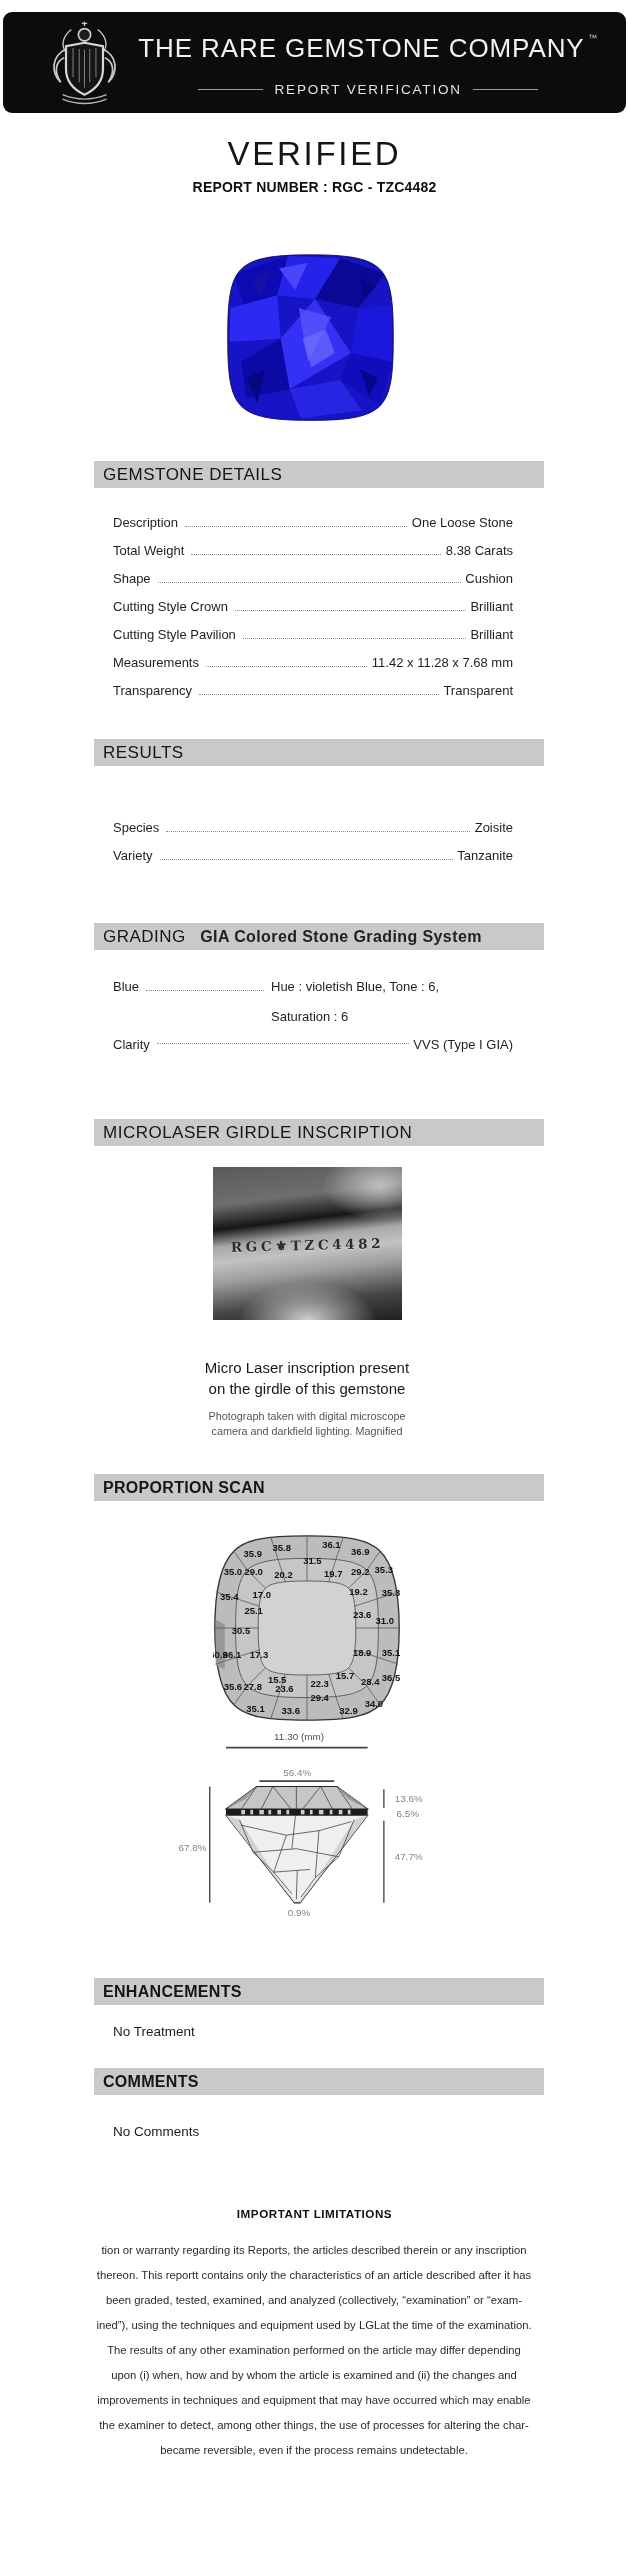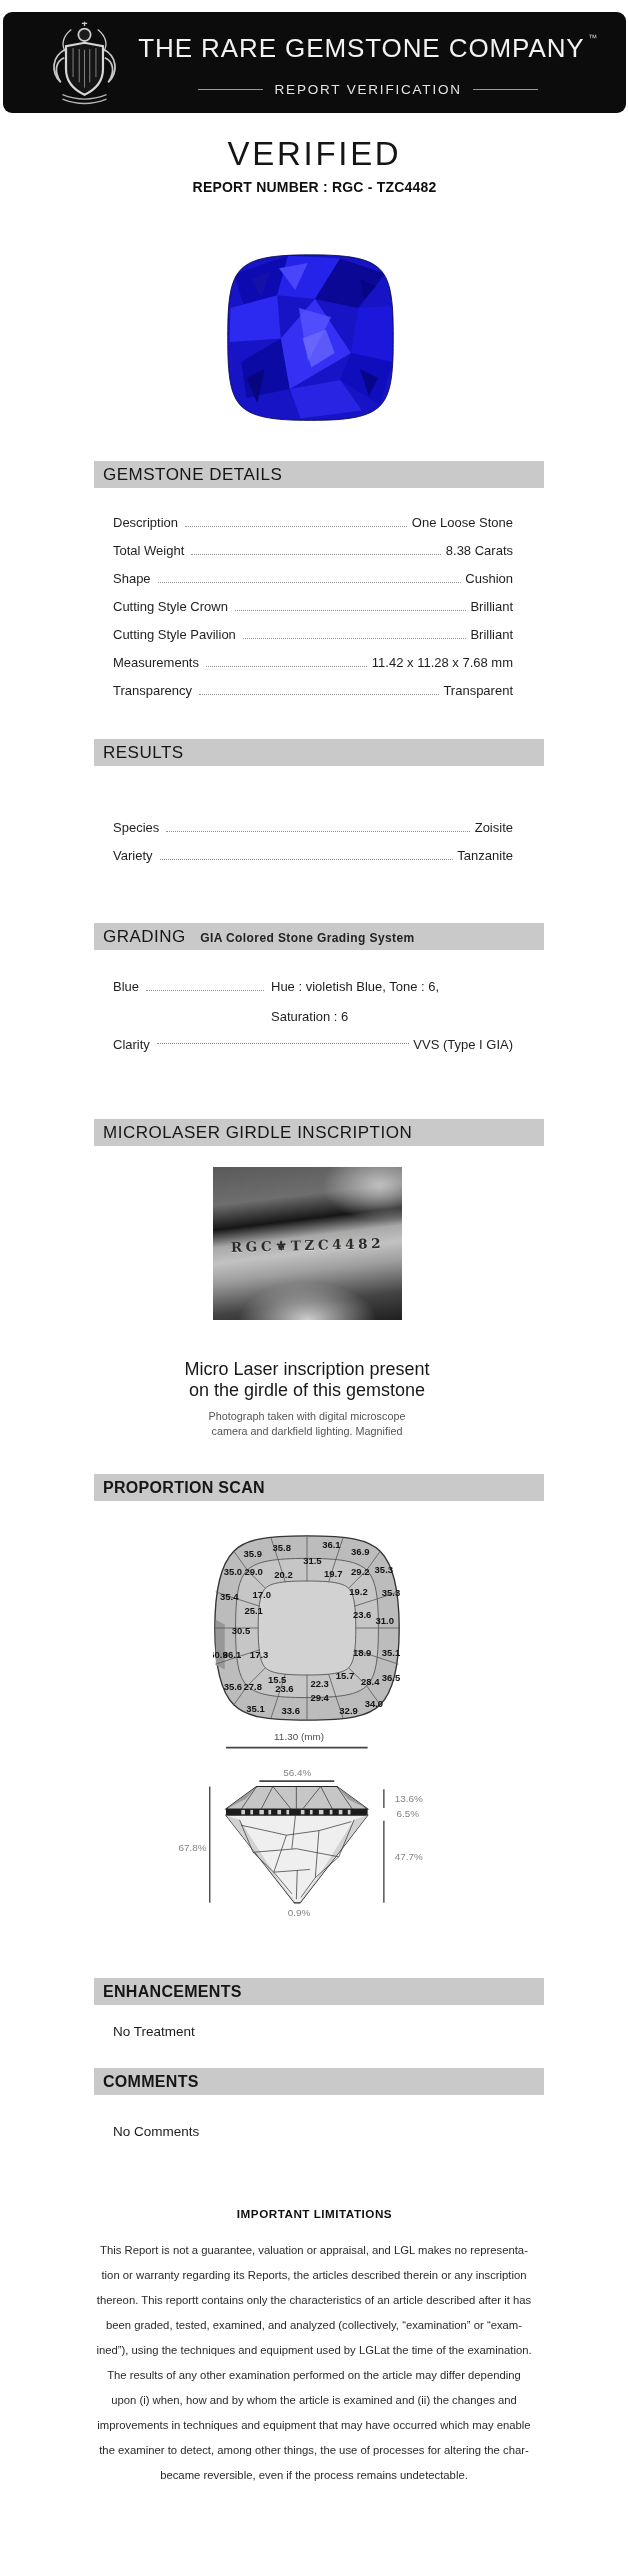--- a/index.html
+++ b/index.html
@@ -16,21 +16,21 @@
   .hdr-sub .dash{display:inline-block;width:65px;border-top:1.8px solid #9a9a9a;vertical-align:3.6px;margin:0 11.7px;}
   
   .verified{position:absolute;top:127px;left:0;width:100%;text-align:center;font-size:33px;
             letter-spacing:2.7px;color:#151515;}
   .repnum{position:absolute;top:171px;left:0;width:100%;text-align:center;font-size:14px;
           font-weight:bold;color:#0f0f0f;letter-spacing:0.2px;}
   
   .bar{position:absolute;left:94px;width:450px;height:27px;background:#c9c9c9;color:#161616;
        font-size:17px;line-height:27px;padding-left:9px;box-sizing:border-box;letter-spacing:0.5px;white-space:nowrap;}
   .bar.bold{font-weight:bold;font-size:16px;letter-spacing:0.3px;}
-  .bar .bar-sub{font-weight:bold;font-size:12px;margin-left:14.4px;letter-spacing:0.4px;color:#222;}
+  .bar .bar-sub{font-weight:bold;font-size:16px;margin-left:14.4px;letter-spacing:0.4px;color:#222;}
   
   .kvtable{position:absolute;left:113px;width:400px;}
   .kvrow{display:flex;height:28px;align-items:flex-end;font-size:13px;color:#1f1f1f;
          padding-bottom:4.5px;box-sizing:border-box;}
   .dots{flex:1;border-bottom:1.8px dotted #8f8f8f;margin:0 4.5px 2.7px 7.2px;min-width:18px;}
   .val{white-space:nowrap;}
   .plain{position:absolute;font-size:13.5px;color:#1c1c1c;white-space:nowrap;}
   
   .color-row{position:absolute;left:113px;top:971px;width:155px;display:flex;align-items:flex-end;
              font-size:13px;color:#1f1f1f;}
@@ -40,21 +40,21 @@
   
   .girdle-photo{position:absolute;left:213px;top:1159px;width:189px;height:153px;overflow:hidden;
     background:
       radial-gradient(ellipse 81px 50px at 88% 12%,rgba(200,200,200,.9) 0%,rgba(200,200,200,0) 70%),
       radial-gradient(ellipse 99px 54px at 50% 100%,rgba(215,215,215,.95) 0%,rgba(215,215,215,0) 70%),
       linear-gradient(173deg,#5a5a5a 0%,#6e6e6e 22%,#161616 36%,#a8a8a8 46%,#c2c2c2 55%,#9e9e9e 66%,#444 84%,#1f1f1f 100%);}
   .girdle-photo .inscription{position:absolute;left:0;right:0;top:70px;text-align:center;
       font-family:"DejaVu Serif",serif;font-size:13.5px;font-weight:bold;letter-spacing:3.6px;color:#2e2c28;
       text-shadow:0 0.9px 0 rgba(255,255,255,.35);transform:rotate(-1.5deg);}
   .caption{position:absolute;left:94px;width:426px;text-align:center;white-space:nowrap;}
-  .cap-main{font-size:18px;color:#181818;}
+  .cap-main{font-size:15px;color:#181818;}
   .cap-note{font-size:10.8px;color:#555;}
   
   .faceup{position:absolute;left:213px;top:1526px;}
   .facet-num{font-size:10.5px;font-weight:bold;fill:#141414;text-anchor:middle;font-family:"Liberation Sans",sans-serif;}
   .profile{position:absolute;left:106px;top:1718px;}
   .meas{font-size:11px;fill:#848484;font-family:"Liberation Sans",sans-serif;}
   .meas-dark{font-size:11px;fill:#4d4d4d;font-family:"Liberation Sans",sans-serif;}
   
   .lim-title{position:absolute;top:2199px;left:0;width:100%;text-align:center;font-weight:bold;
              font-size:11.7px;letter-spacing:0.5px;color:#111;}
@@ -324,21 +324,20 @@
   </svg>
 
   <div class="bar bold" style="top:1970px">ENHANCEMENTS</div>
   <div class="plain" style="left:113px;top:2016px">No Treatment</div>
 
   <div class="bar bold" style="top:2060px">COMMENTS</div>
   <div class="plain" style="left:113px;top:2116px">No Comments</div>
 
   <div class="lim-title">IMPORTANT LIMITATIONS</div>
   <div class="lim-block" id="lim-block">
-      <div>This Report is not a guarantee, valuation or appraisal, and LGL makes no representa-</div>
       <div>tion or warranty regarding its Reports, the articles described therein or any inscription</div>
       <div>thereon. This reportt contains only the characteristics of an article described after it has</div>
       <div>been graded, tested, examined, and analyzed (collectively, “examination” or “exam-</div>
       <div>ined”), using the techniques and equipment used by LGLat the time of the examination.</div>
       <div>The results of any other examination performed on the article may differ depending</div>
       <div>upon (i) when, how and by whom the article is examined and (ii) the changes and</div>
       <div>improvements in techniques and equipment that may have occurred which may enable</div>
       <div>the examiner to detect, among other things, the use of processes for altering the char-</div>
       <div>became reversible, even if the process remains undetectable.</div>
     </div>

